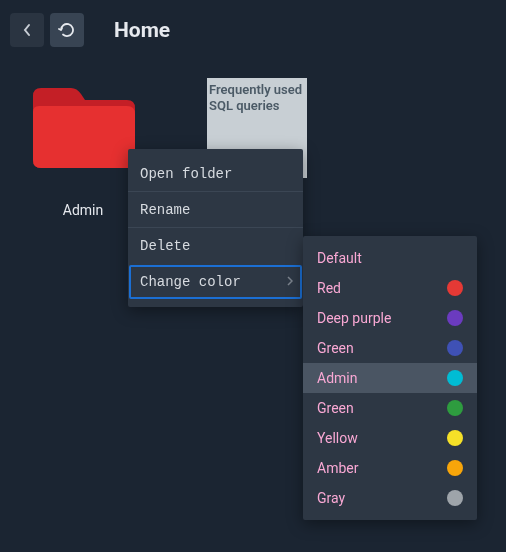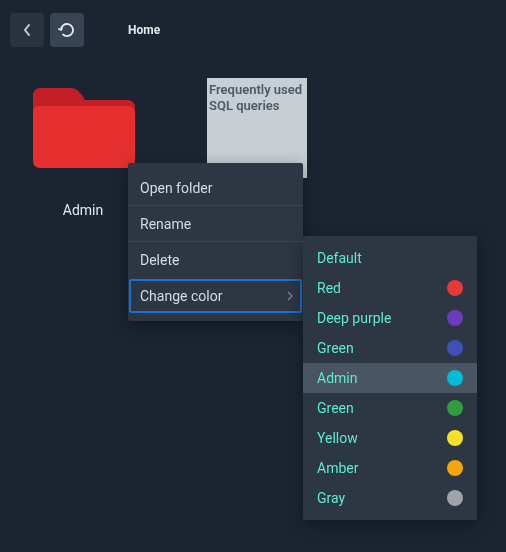--- a/index.html
+++ b/index.html
@@ -21,22 +21,22 @@
   .hbtn {
     width: 34px; height: 34px;
     border-radius: 4px;
     display: flex; align-items: center; justify-content: center;
     background: #2a3441;
     cursor: pointer;
   }
   .hbtn.refresh { background: #384453; }
   .title {
     font-weight: 700;
-    font-size: 12px;
-    margin-left: 38px;
+    font-size: 21px;
+    margin-left: 24px;
   }
   .content {
     padding: 18px 18px 0 18px;
     display: flex;
     gap: 40px;
   }
   .tile {
     width: 130px;
     display: flex;
     flex-direction: column;
@@ -63,21 +63,21 @@
     line-height: 1.2;
   }
   .ctxmenu {
     position: absolute;
     width: 175px;
     background: #2d3744;
     border-radius: 2px;
     box-shadow: 0 4px 16px rgba(0,0,0,0.4);
     padding: 7px 0;
   }
-  .ctxmenu.primary { left: 128px; top: 163px; }
+  .ctxmenu.primary { left: 128px; top: 149px; font-family: Liberation Mono, monospace; }
   .ctxitem {
     height: 36px;
     padding: 0 12px;
     display: flex;
     align-items: center;
     font-size: 14px;
     color: #d7dbe0;
     cursor: pointer;
     position: relative;
   }
@@ -104,21 +104,21 @@
     box-shadow: 0 4px 16px rgba(0,0,0,0.4);
     padding: 7px 0;
   }
   .coloritem {
     height: 30px;
     padding: 0 14px;
     display: flex;
     align-items: center;
     justify-content: space-between;
     font-size: 14px;
-    color: #5eead4;
+    color: #f9a8d4;
     cursor: pointer;
   }
   .coloritem.hover { background: #4a5563; }
   .swatch {
     width: 16px; height: 16px;
     border-radius: 50%;
   }
 </style>
 </head>
 <body>

